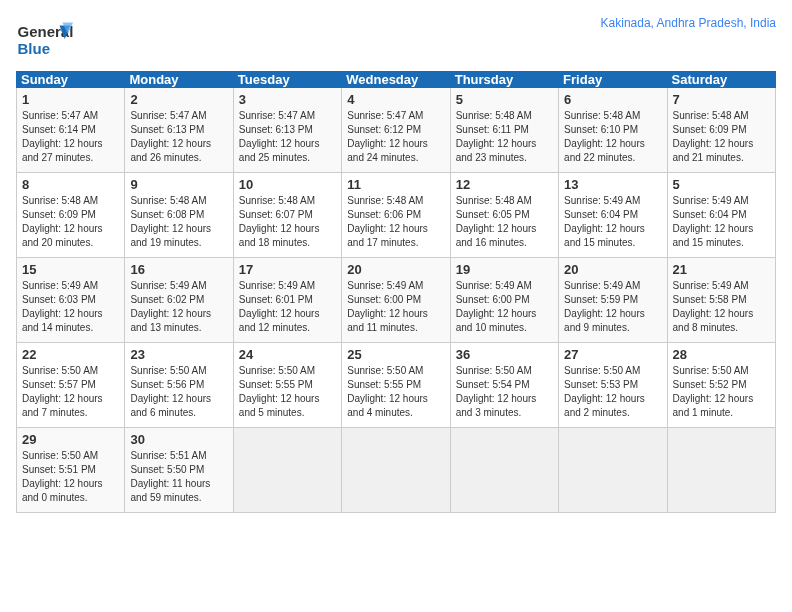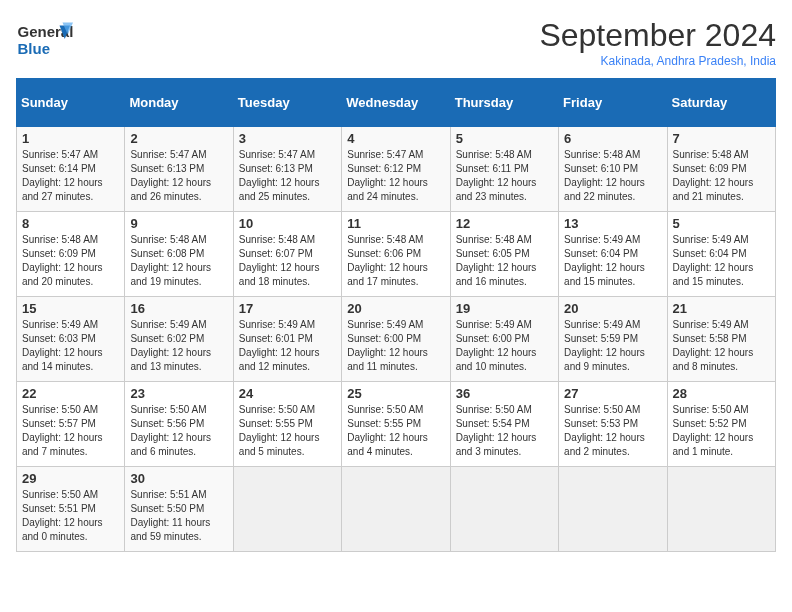--- a/index.html
+++ b/index.html
@@ -40,21 +40,21 @@
       color: #3b82f6;
     }
     table {
       width: 100%;
       border-collapse: collapse;
       font-size: 10.5px;
     }
     thead tr th {
       background-color: #1a6bb5;
       color: #fff;
-      padding: 16px 4px;
+      padding: 0 4px;
       text-align: left;
       font-size: 13px;
       font-weight: bold;
       border: 1px solid #1a6bb5;
     }
     tbody tr td {
       border: 1px solid #ccc;
       padding: 4px 5px;
       vertical-align: top;
       width: calc(100% / 7);
@@ -95,21 +95,20 @@
     <div class="logo-wrapper">
       <svg class="logo-svg" viewBox="0 0 80 55">
         <text x="2" y="26" font-size="20" font-weight="bold" fill="#333" font-family="Arial">General</text>
         <text x="2" y="48" font-size="20" font-weight="bold" fill="#1a6bb5" font-family="Arial">Blue</text>
         <polygon points="58,10 72,10 65,28" fill="#1a6bb5"></polygon>
         <polygon points="62,6 76,6 69,22" fill="#5aabf0" opacity="0.7"></polygon>
       </svg>
     </div>
   </div>
   <div class="title-block">
-    <div class="month-title">September 2024</div>
     <div class="subtitle">Kakinada, Andhra Pradesh, India</div>
   </div>
 </div>
 
 <table>
   <thead>
     <tr id="header-row">
         <th>Sunday</th>
         <th>Monday</th>
         <th>Tuesday</th>

